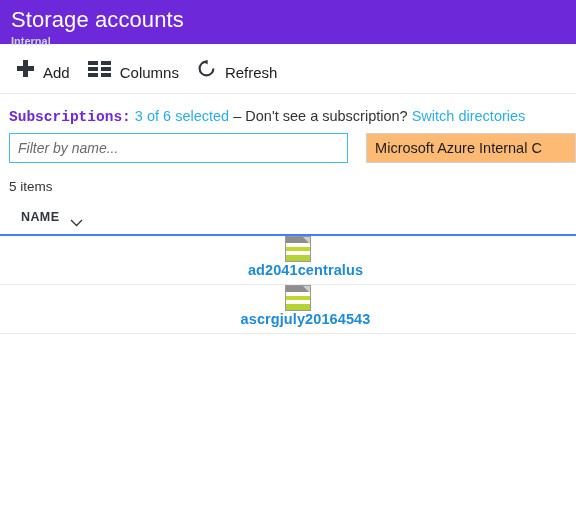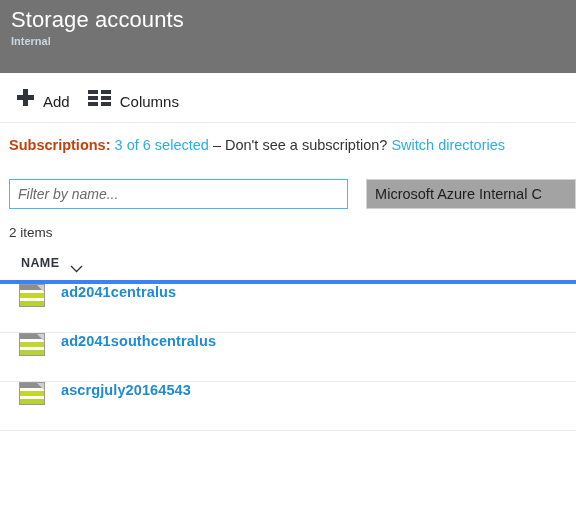--- a/index.html
+++ b/index.html
@@ -11,22 +11,22 @@
     width: 576px;
     height: 531px;
     background: #ffffff;
     font-family: "Liberation Sans", sans-serif;
     overflow: hidden;
     color: #1d1d1d;
   }
 
   
   .blade-header {
-    background: #737373;
-    height: 73px;
+    background: #6d28d9;
+    height: 44px;
     padding: 7px 0 0 11px;
     position: relative;
   }
   .blade-title {
     color: #ffffff;
     font-size: 22px;
     font-weight: 400;
     line-height: 26px;
     letter-spacing: .1px;
   }
@@ -94,33 +94,33 @@
   }
 
   
   .subs-line {
     padding: 13px 0 0 9px;
     font-size: 14.5px;
     line-height: 19px;
     white-space: nowrap;
     color: #333333;
   }
-  .subs-label { font-weight: 700; color: #c2410c; }
+  .subs-label { font-weight: 700; color: #6d28d9; font-family: Liberation Mono, monospace; }
   .link-cyan {
     color: #2aaee6;
     text-decoration: none;
     cursor: pointer;
   }
   .subs-sep { color: #333; }
 
   
   .filter-row {
     display: flex;
     align-items: center;
-    margin-top: 24px;
+    margin-top: 6px;
     padding-left: 9px;
   }
   .filter-input {
     width: 356px;
     height: 30px;
     border: 1px solid #3fbeec;
     outline: none;
     padding: 0 8px;
     font-size: 14px;
     font-family: inherit;
@@ -130,21 +130,21 @@
   .filter-input::placeholder {
     font-style: italic;
     color: #6b6b6b;
     opacity: 1;
   }
   .sub-select {
     margin-left: 18px;
     height: 30px;
     width: 220px;
     border: 1px solid #d2d2d2;
-    background: #a3a3a3;
+    background: #fdba74;
     display: flex;
     align-items: center;
     padding: 0 8px;
     font-size: 14.5px;
     color: #1d1d1d;
     white-space: nowrap;
     overflow: hidden;
     cursor: pointer;
   }
 
@@ -153,42 +153,44 @@
     padding: 16px 0 0 9px;
     font-size: 13.5px;
     color: #333333;
   }
 
   
   .list-header {
     display: flex;
     align-items: center;
     padding: 16px 0 10px 21px;
-    border-bottom: 4px solid #3b82f6;
+    border-bottom: 2px solid #3b82f6;
   }
   .col-name {
     font-size: 12.5px;
     font-weight: 700;
     letter-spacing: .4px;
     color: #30343c;
   }
   .sort-chevron {
     margin-left: 11px;
     width: 13px; height: 8px;
     position: relative;
   }
 
   
   .list-row {
     display: flex;
+    align-items: center;
     height: 49px;
     padding-left: 19px;
     border-bottom: 1px solid #eaeaea;
     cursor: pointer;
     background: #fff;
+    flex-direction: column;
   }
 
   .storage-icon {
     width: 26px;
     height: 23px;
     flex: 0 0 26px;
     border: 1px solid #9a9a9a;
     background: #ffffff;
     display: flex;
     flex-direction: column;
@@ -235,38 +237,47 @@
       <i></i>
         <i></i>
         <i></i>
         <i></i>
         <i></i>
         <i></i>
     </span>
     <span class="cmd-label">Columns</span>
   </button>
 
+  <button class="cmd-btn">
+    <span class="icon-refresh">
+      <svg width="19" height="19" viewBox="0 0 19 19">
+        <path d="M9.5 2.6 A6.9 6.9 0 1 0 16.4 9.5" fill="none" stroke="#30343c" stroke-width="2.1"></path>
+        <path d="M6.6 3.0 L10.6 0.7 L10.6 5.4 Z" fill="#30343c"></path>
+      </svg>
+    </span>
+    <span class="cmd-label">Refresh</span>
+  </button>
 
 </div>
 
 <div class="subs-line">
   <span class="subs-label">Subscriptions:</span>
   <span class="link-cyan">3 of 6 selected</span>
   <span class="subs-sep"> – Don't see a subscription? </span>
   <span class="link-cyan">Switch directories</span>
 </div>
 
 <div class="filter-row">
   <input class="filter-input" type="text" placeholder="Filter by name..." style="">
   <div class="sub-select">
     <span>Microsoft Azure Internal C</span>
   </div>
 </div>
 
-<div class="items-count">2 items</div>
+<div class="items-count">5 items</div>
 
 <div class="list-header">
   <span class="col-name">NAME</span>
   <span class="sort-chevron">
     <svg width="13" height="8" viewBox="0 0 13 8">
       <path d="M1 1 L6.5 6.5 L12 1" fill="none" stroke="#30343c" stroke-width="1.3"></path>
     </svg>
   </span>
 </div>
 
@@ -277,31 +288,20 @@
       <span class="bar-gray"></span>
         <span class="bar-white"></span>
       <span class="bar-green1"></span>
         <span class="bar-white"></span>
         <span class="bar-green2"></span>
       <span class="corner"></span>
     </span>
     <span class="row-name">ad2041centralus</span>
   </div>
 
-  <div class="list-row">
-    <span class="storage-icon">
-      <span class="bar-gray"></span>
-        <span class="bar-white"></span>
-      <span class="bar-green1"></span>
-        <span class="bar-white"></span>
-        <span class="bar-green2"></span>
-      <span class="corner"></span>
-    </span>
-    <span class="row-name">ad2041southcentralus</span>
-  </div>
 
 
 
   <div class="list-row">
     <span class="storage-icon">
       <span class="bar-gray"></span>
         <span class="bar-white"></span>
       <span class="bar-green1"></span>
         <span class="bar-white"></span>
         <span class="bar-green2"></span>

